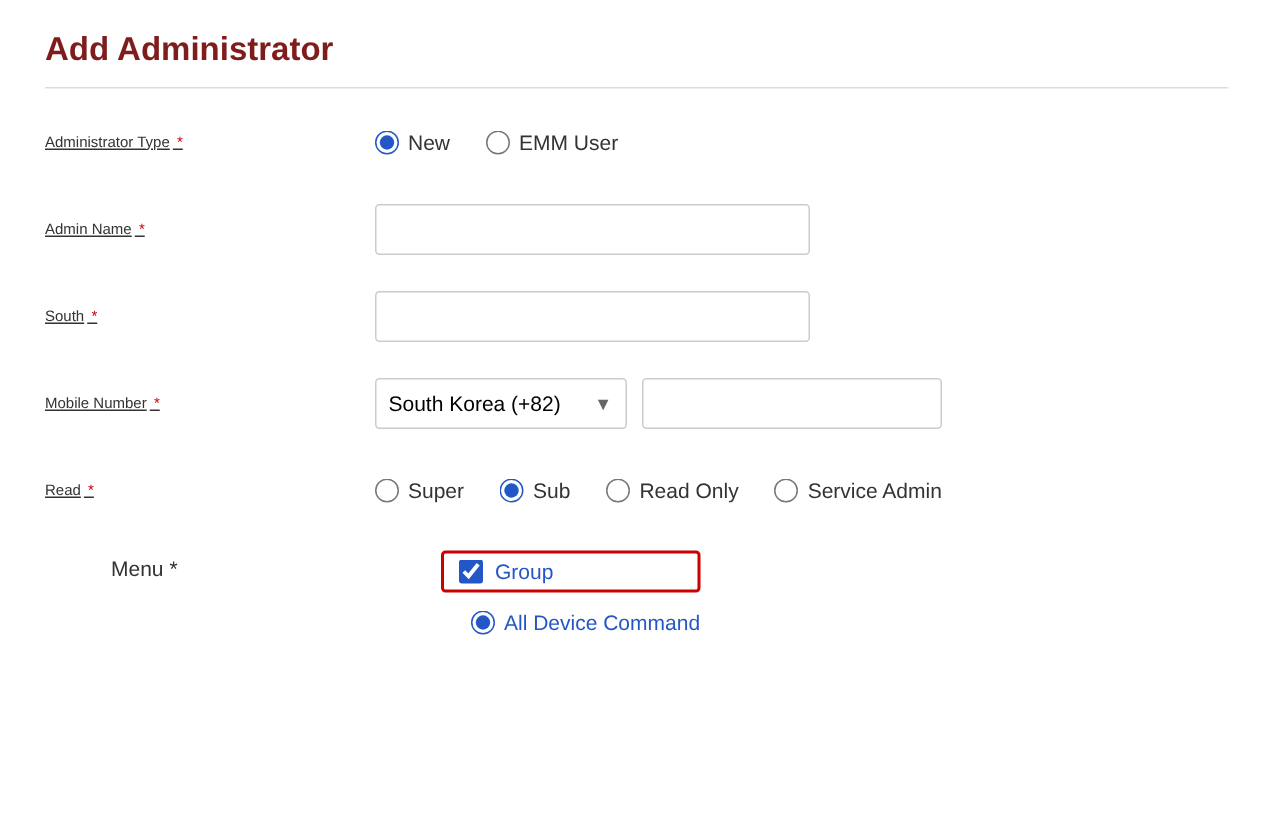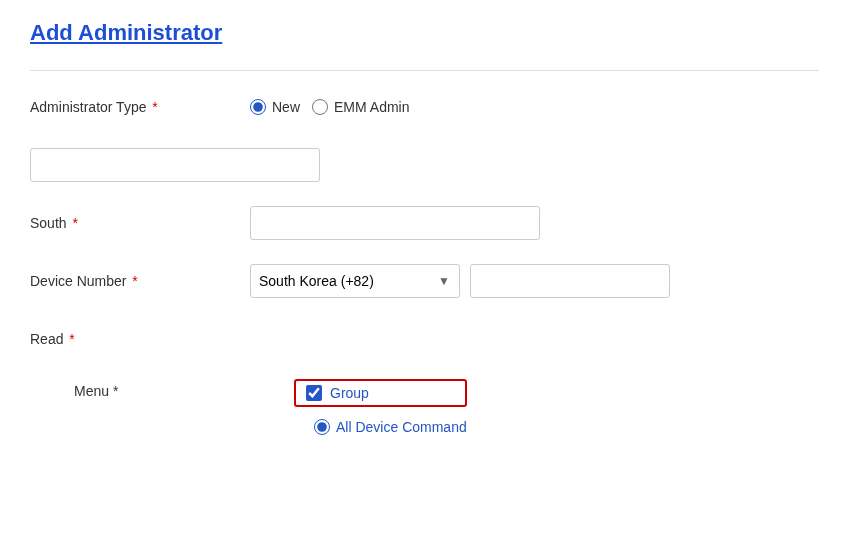--- a/index.html
+++ b/index.html
@@ -11,76 +11,76 @@
     }
     .container {
       width: 849px;
       min-height: 556px;
       padding: 20px 30px 30px 30px;
       background: #fff;
     }
     .page-title {
       font-size: 22px;
       font-weight: bold;
-      color: #1d4ed8;
+      color: #7f1d1d;
       margin-bottom: 18px;
-      padding-bottom: 24px;
+      padding-bottom: 12px;
       border-bottom: 1px solid #ddd;
-      text-decoration: underline;
     }
     .form-row {
       display: flex;
       align-items: center;
       margin-bottom: 22px;
       min-height: 36px;
     }
     .form-label {
       width: 220px;
-      font-size: 14px;
+      font-size: 10px;
       color: #333;
       flex-shrink: 0;
+      text-decoration: underline;
     }
     .form-label .required {
       color: #cc0000;
       margin-left: 2px;
     }
     .form-control {
       width: 290px;
       height: 34px;
       border: 1px solid #ccc;
       border-radius: 3px;
       padding: 0 8px;
       font-size: 14px;
       outline: none;
     }
     .radio-group {
       display: flex;
       align-items: flex-start;
-      gap: 12px;
+      gap: 24px;
     }
     .radio-item {
       display: flex;
       align-items: center;
       gap: 6px;
       cursor: pointer;
     }
     .radio-item input[type="radio"] {
       width: 16px;
       height: 16px;
       accent-color: #2356c7;
       cursor: pointer;
     }
     .radio-item label {
       font-size: 14px;
       color: #333;
       cursor: pointer;
     }
     .select-wrapper {
       position: relative;
-      width: 210px;
+      width: 168px;
     }
     .select-wrapper select {
       width: 100%;
       height: 34px;
       border: 1px solid #ccc;
       border-radius: 3px;
       padding: 0 8px;
       font-size: 14px;
       appearance: none;
       -webkit-appearance: none;
@@ -166,57 +166,78 @@
     <div class="form-label">
       <span>Administrator Type</span><span class="required"> *</span>
     </div>
     <div class="radio-group">
       <div class="radio-item">
         <input type="radio" id="type-new" name="admin-type" checked="" style="">
         <label for="type-new">New</label>
       </div>
       <div class="radio-item">
         <input type="radio" id="type-emm" name="admin-type" style="">
-        <label for="type-emm">EMM Admin</label>
-      </div>
-    </div>
-  </div>
-
-
-  <div class="form-row">
+        <label for="type-emm">EMM User</label>
+      </div>
+    </div>
+  </div>
+
+
+  <div class="form-row">
+    <div class="form-label">
+      <span>Admin Name</span><span class="required"> *</span>
+    </div>
     <input type="text" class="form-control" id="admin-name" style="">
   </div>
 
   <div class="form-row">
     <div class="form-label">
       <span>South</span><span class="required"> *</span>
     </div>
     <input type="email" class="form-control" id="email" style="">
   </div>
 
   <div class="form-row">
     <div class="form-label">
-      <span>Device Number</span><span class="required"> *</span>
+      <span>Mobile Number</span><span class="required"> *</span>
     </div>
     <div class="mobile-inputs">
       <div class="select-wrapper">
         <select id="country-code">
           <option value="south_korea">South Korea (+82)</option>
           <option value="usa">United States (+1)</option>
         </select>
         <span class="select-arrow">▼</span>
       </div>
       <input type="text" class="mobile-number-input" id="mobile-number" style="">
     </div>
   </div>
 
   <div class="form-row">
     <div class="form-label">
       <span>Read</span><span class="required"> *</span>
     </div>
+    <div class="radio-group">
+      <div class="radio-item">
+        <input type="radio" id="role-super" name="role" style="">
+        <label for="role-super">Super</label>
+      </div>
+      <div class="radio-item">
+        <input type="radio" id="role-sub" name="role" checked="" style="">
+        <label for="role-sub">Sub</label>
+      </div>
+      <div class="radio-item">
+        <input type="radio" id="role-read-only" name="role" style="">
+        <label for="role-read-only">Read Only</label>
+      </div>
+      <div class="radio-item">
+        <input type="radio" id="role-service-admin" name="role" style="">
+        <label for="role-service-admin">Service Admin</label>
+      </div>
+    </div>
   </div>
 
   <div class="menu-section">
     <div class="menu-label">
       <span>Menu</span><span class="required"> *</span>
     </div>
     <div class="menu-options">
 
       <div class="group-checkbox-wrapper">
         <input type="checkbox" id="menu-group" checked="" style="">

